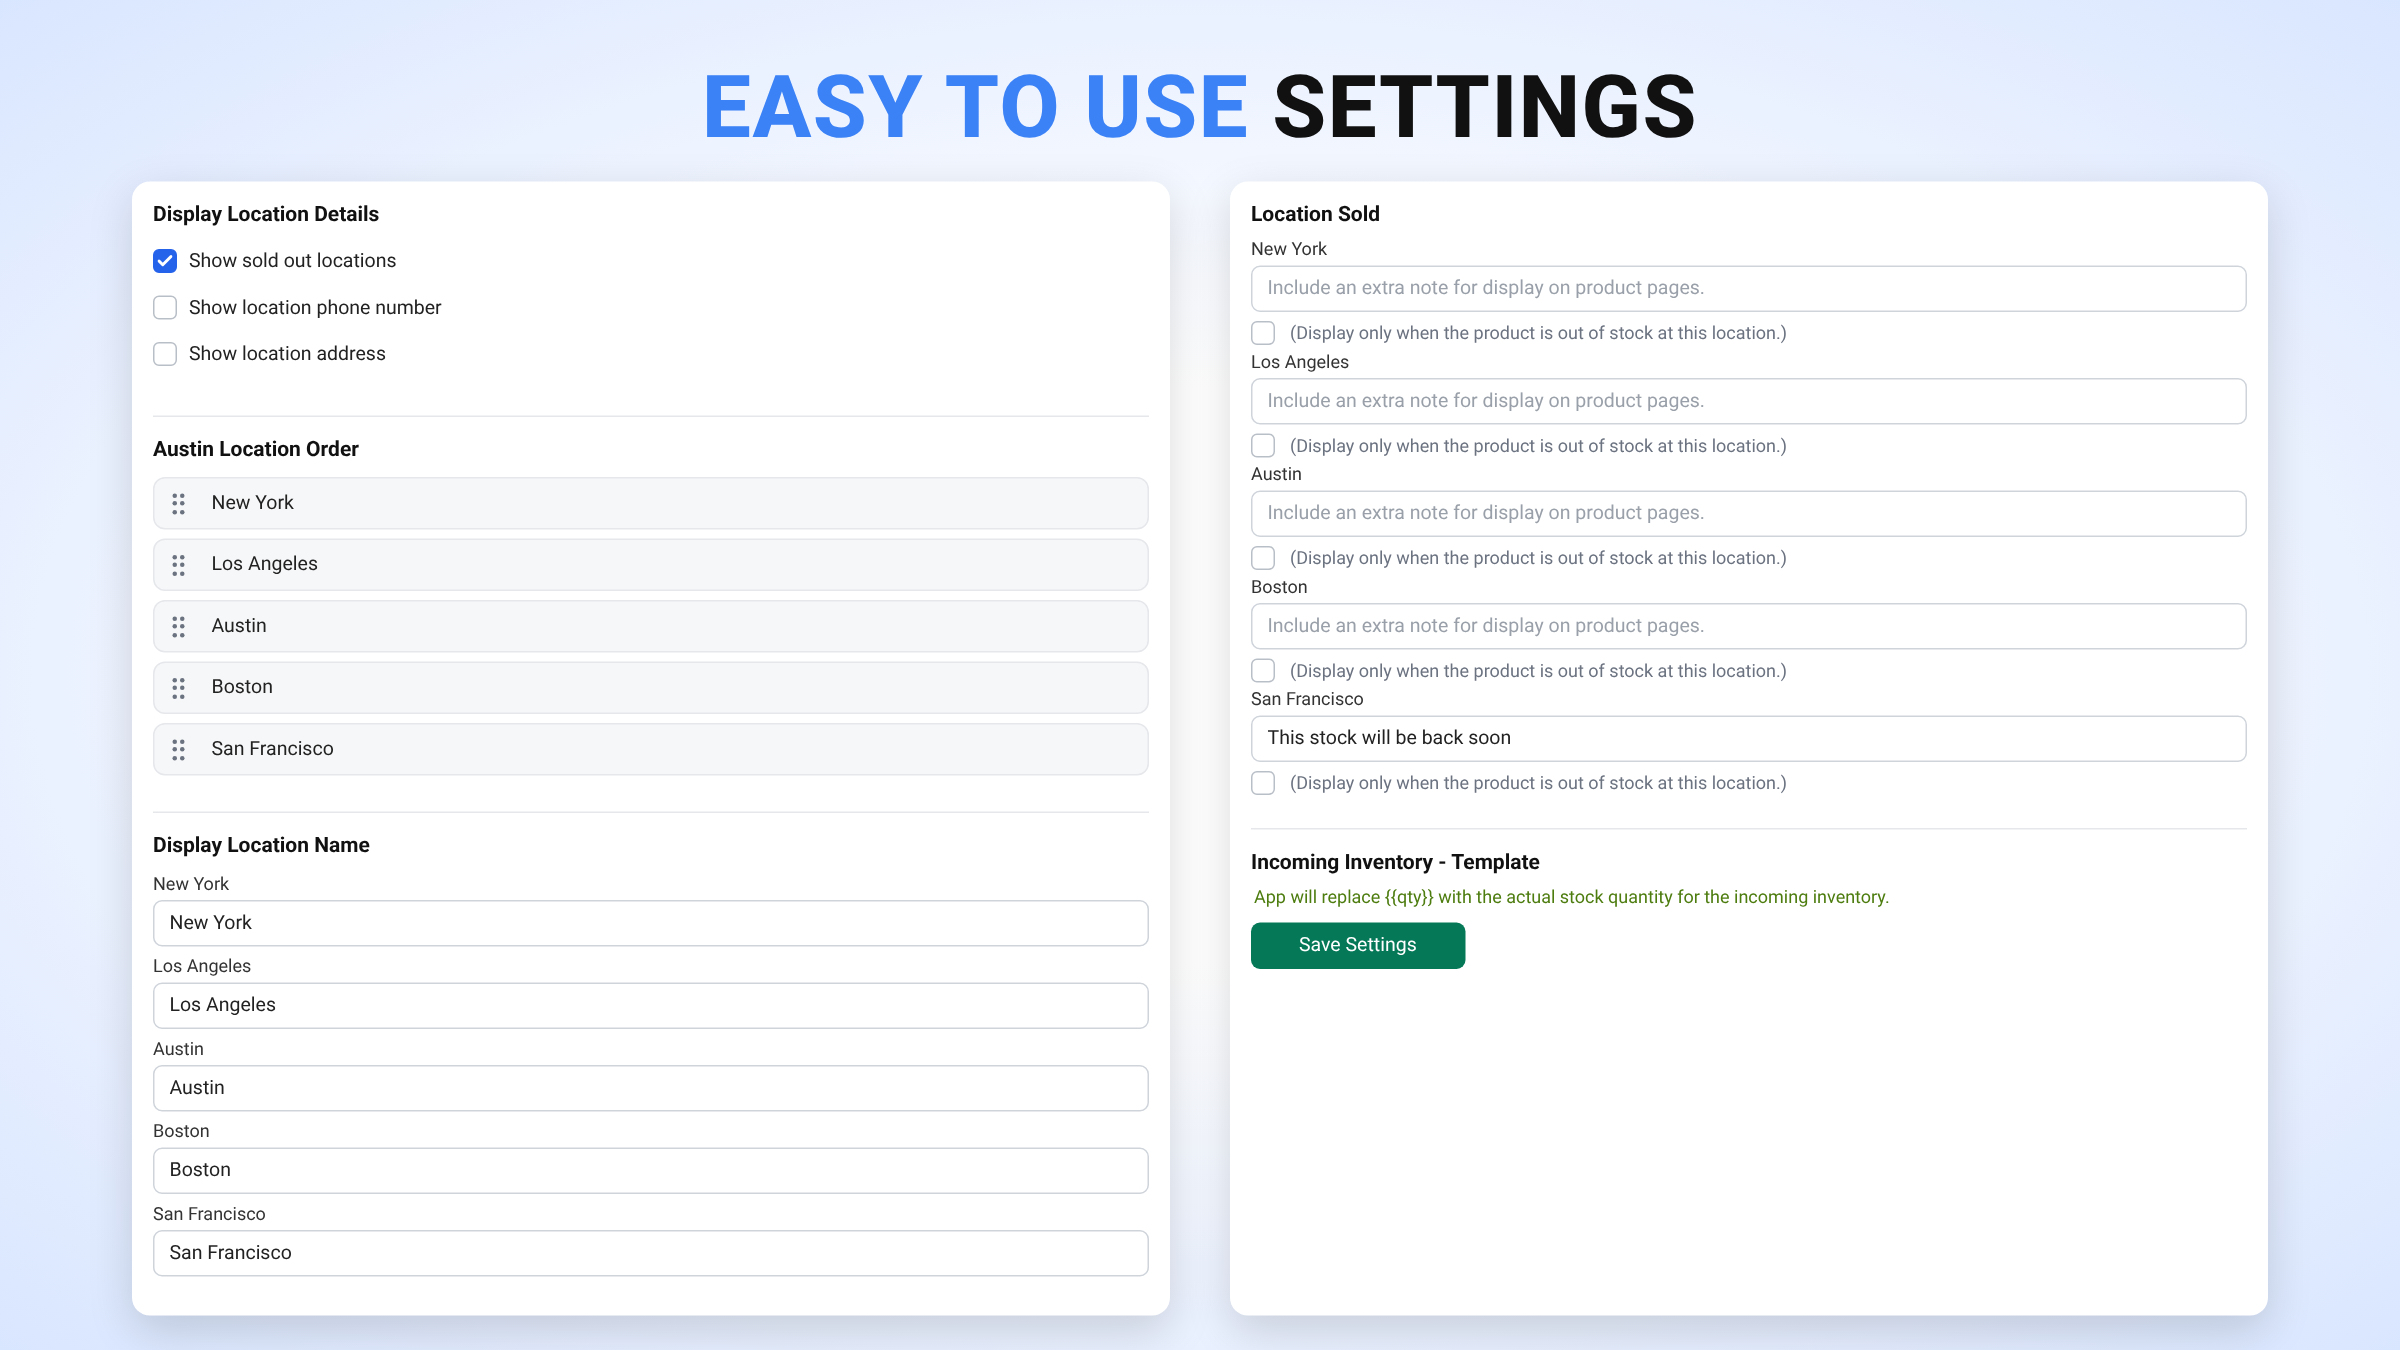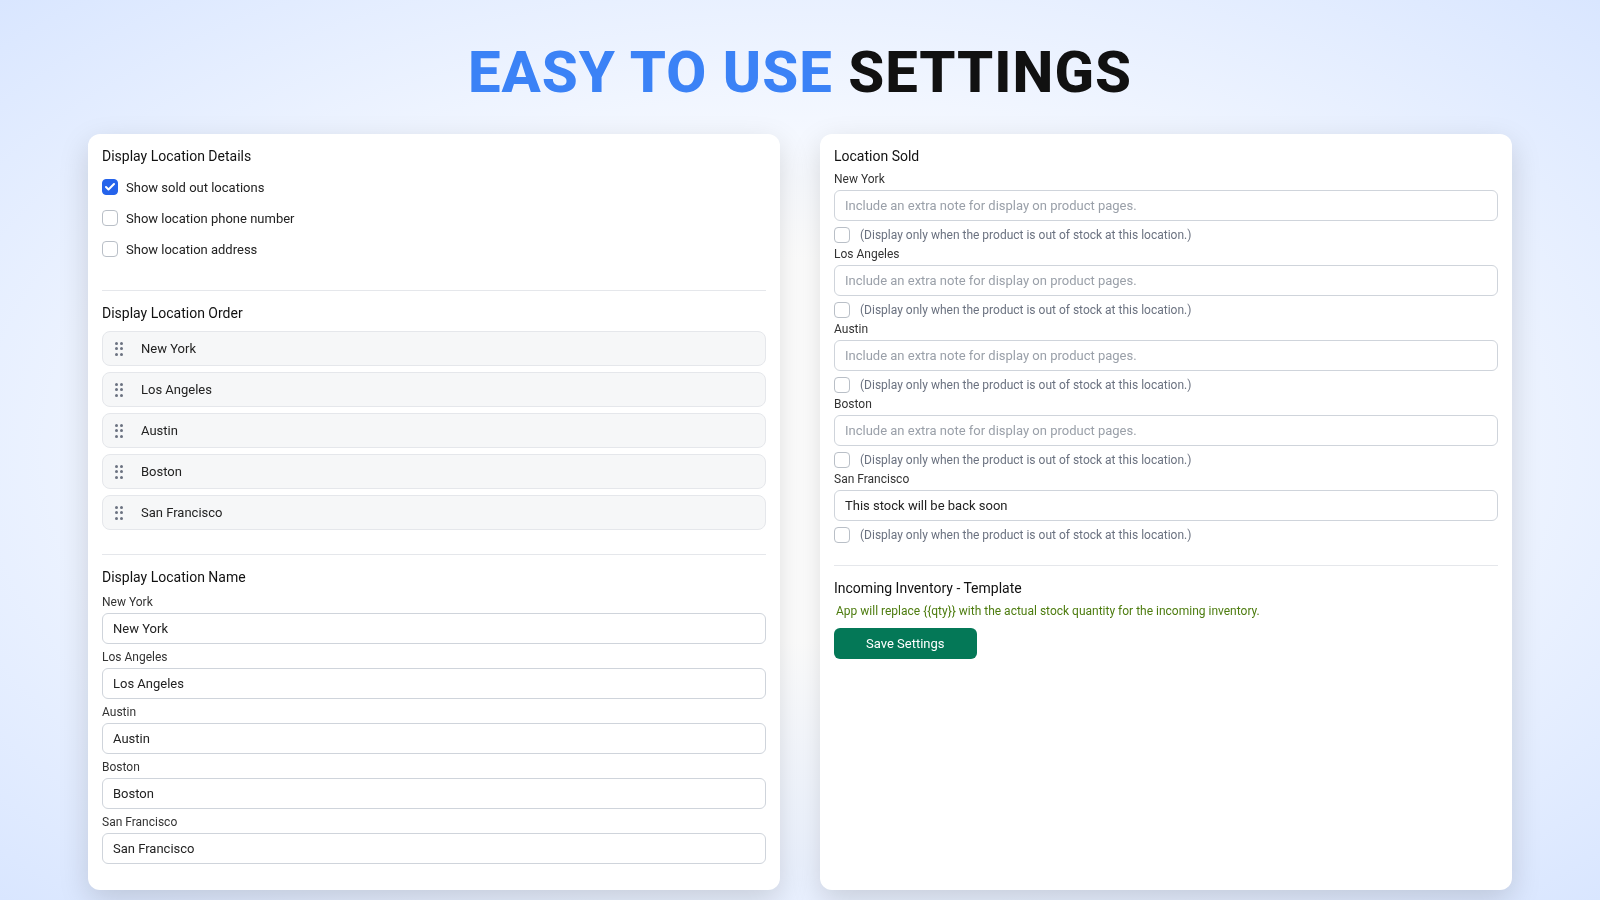--- a/index.html
+++ b/index.html
@@ -1,24 +1,24 @@
 <!DOCTYPE html>
 <html><head>
 <meta charset="utf-8">
 <style>
 *{box-sizing:border-box;margin:0;padding:0;font-family:-apple-system,BlinkMacSystemFont,"Segoe UI",Roboto,Helvetica,Arial,sans-serif}
 body{width:1600px;height:900px;background:radial-gradient(ellipse at center,#ffffff 0%,#ffffff 30%,#d9e6ff 100%);overflow:hidden}
-.title{text-align:center;font-size:58px;font-weight:800;letter-spacing:1px;padding:38px 0 28px}
+.title{text-align:center;font-size:58px;font-weight:800;letter-spacing:1px;padding:38px 0 15px}
 .title .blue{color:#3b82f6}
 .title .black{color:#111}
 .cols{display:flex;gap:40px;padding:0 88px}
 .panel{flex:1;background:#fff;border-radius:12px;box-shadow:0 10px 30px rgba(0,0,0,.15);padding:14px 14px 16px;min-width:0}
 .section{padding:0 0 10px}
 .section+.section{border-top:1px solid #e5e7eb;padding-top:14px;margin-top:8px}
-.section-title{font-size:14px;font-weight:400;color:#111;margin-bottom:10px}
+.section-title{font-size:14px;font-weight:700;color:#111;margin-bottom:10px}
 .chk-row{display:flex;align-items:center;gap:8px;font-size:13px;color:#222;margin:15px 0}
 .chk{width:16px;height:16px;border:1px solid #b9bfc7;border-radius:4px;background:#fff;display:inline-flex;align-items:center;justify-content:center;cursor:pointer;flex-shrink:0}
 .chk.on{background:#2563eb;border-color:#2563eb}
 .chk.on svg{display:block}
 .chk svg{display:none}
 .order-item{display:flex;align-items:center;gap:14px;background:#f6f7f8;border:1px solid #e5e7eb;border-radius:8px;padding:9px 12px;margin:6px 0;font-size:13px;color:#222}
 .drag{width:12px;height:14px;display:inline-flex;flex-wrap:wrap;gap:2px;align-content:space-between;cursor:grab}
 .drag span{width:3px;height:3px;background:#6b7280;border-radius:50%}
 .field-label{font-size:12px;color:#333;margin:6px 0 4px}
 .input{width:100%;border:1px solid #cfd4db;border-radius:6px;padding:7px 10px;font-size:13px;color:#222;background:#fff}
@@ -58,21 +58,21 @@
             <span>Show location phone number</span>
           </div>
           <div class="chk-row">
             <span class="chk"></span>
             <span>Show location address</span>
           </div>
         </div>
     </div>
 
     <div class="section">
-      <div class="section-title">Display Location Order</div>
+      <div class="section-title">Austin Location Order</div>
       <div id="order-list">
           <div class="order-item">
             <span class="drag">
               <span></span>
               <span></span>
               <span></span>
               <span></span>
               <span></span>
               <span></span>
             </span>

